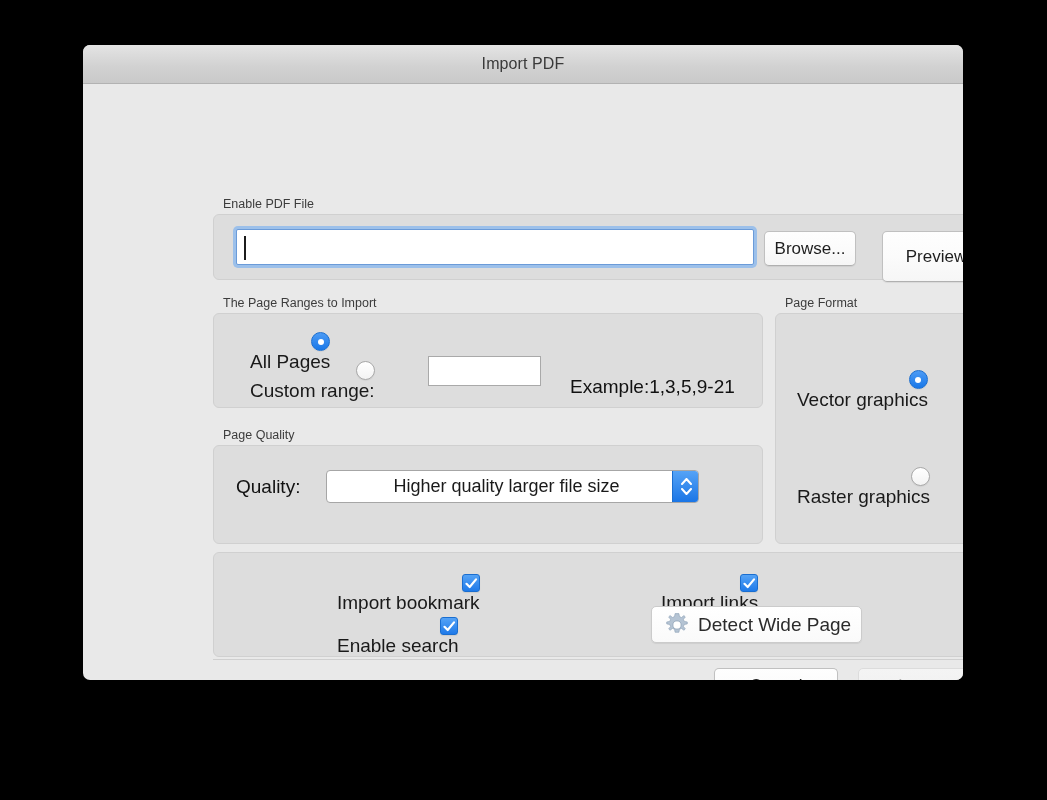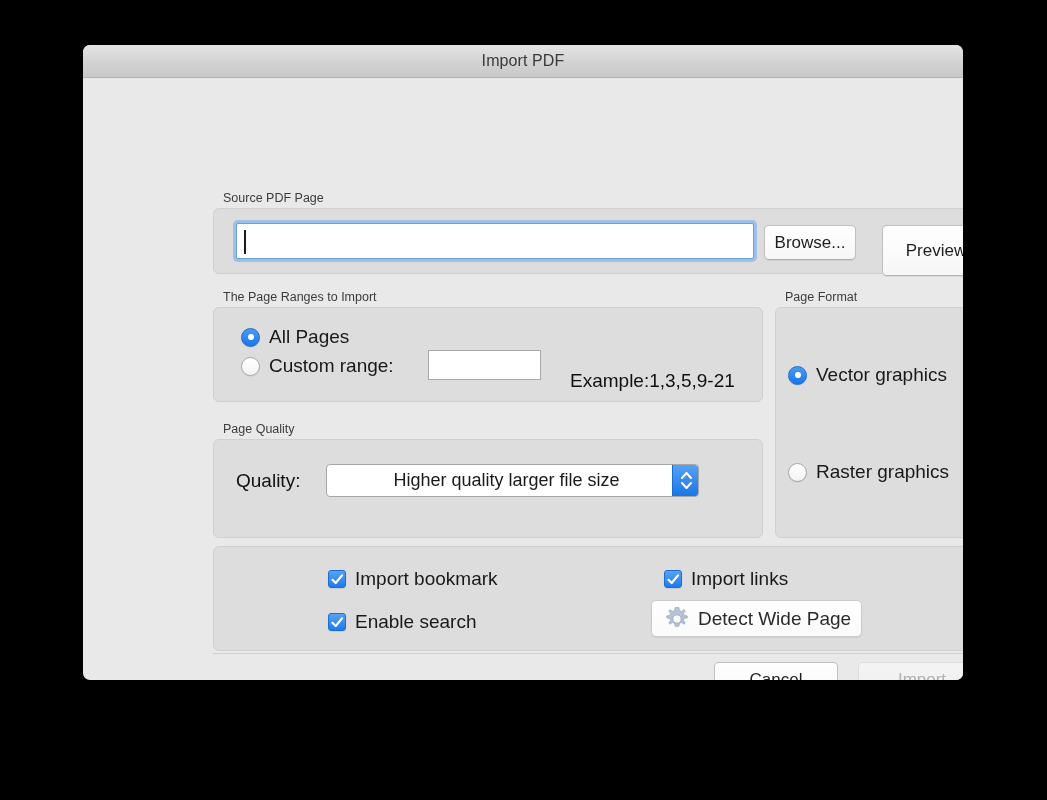--- a/index.html
+++ b/index.html
@@ -16,21 +16,21 @@
     position: absolute;
     left: 83px; top: 45px;
     width: 880px; height: 635px;
     background: #e9e9e9;
     border-radius: 7px;
     box-shadow: 0 2px 14px rgba(0,0,0,0.55);
     overflow: hidden;
   }
 
   #titlebar {
-    height: 33px;
+    height: 39px;
     background: linear-gradient(to bottom, #e4e4e4 0%, #d2d2d2 55%, #c9c9c9 100%);
     border-bottom: 1px solid #b2b2b2;
     display: flex; align-items: center; justify-content: center;
   }
   #titlebar .title {
     font-size: 16px;
     color: #3a3a3a;
     letter-spacing: 0.1px;
   }
 
@@ -84,21 +84,21 @@
     border-radius: 2px;
   }
   .caret {
     position: absolute;
     left: 7px; top: 6px;
     width: 2px; height: 24px;
     background: #1c1c1c;
   }
 
   
-  .row { position: absolute; display: flex; align-items: center; }
+  .row { position: absolute; display: flex; align-items: flex-end; flex-direction: column; }
   .radio {
     width: 19px; height: 19px; border-radius: 50%;
     background: linear-gradient(to bottom,#ffffff,#f3f3f3);
     border: 1px solid #a8a8a8;
     flex: 0 0 auto;
     position: relative;
     box-shadow: 0 1px 1px rgba(0,0,0,0.06);
   }
   .radio.on {
     background: linear-gradient(to bottom,#4c9bf5,#1877e8);
@@ -183,21 +183,21 @@
 <body>
 
 <div id="dialog">
 
   <div id="titlebar">
     <span class="title">Import PDF</span>
   </div>
 
   <div id="body">
 
-    <span class="grp-label" style="left:140px; top:113px;">Source PDF Page</span>
+    <span class="grp-label" style="left:140px; top:113px;">Enable PDF File</span>
     <div class="panel" style="left:130px; top:130px; width:783px; height:66px;"></div>
 
     <div class="tf focused" style="left:153px; top:145px; width:518px; height:36px;">
       <span class="caret"></span>
     </div>
 
     <div class="btn" style="left:681px; top:147px; width:92px; height:35px;">Browse...</div>
     <div class="btn" style="left:799px; top:147px; width:108px; height:51px;">Preview</div>
 
     <span class="grp-label" style="left:140px; top:212px;">The Page Ranges to Import</span>
@@ -260,21 +260,21 @@
 
     <div class="row" style="left:245px; top:533px;">
       <span class="cb">
         <svg width="13" height="13" viewBox="0 0 13 13">
           <path d="M1.5 6.8 L4.7 10 L11 2.4" fill="none" stroke="#ffffff" stroke-width="2.2" stroke-linecap="round" stroke-linejoin="round"></path>
         </svg>
       </span>
       <span class="clabel">Enable search</span>
     </div>
 
-    <div class="row" style="left:556px; top:490px;padding-left:25px;">
+    <div class="row" style="left:544px; top:490px;padding-left:25px;">
       <span class="cb">
         <svg width="13" height="13" viewBox="0 0 13 13">
           <path d="M1.5 6.8 L4.7 10 L11 2.4" fill="none" stroke="#ffffff" stroke-width="2.2" stroke-linecap="round" stroke-linejoin="round"></path>
         </svg>
       </span>
       <span class="clabel">Import links</span>
     </div>
 
     <div id="detect-btn">
       <span class="gear">

